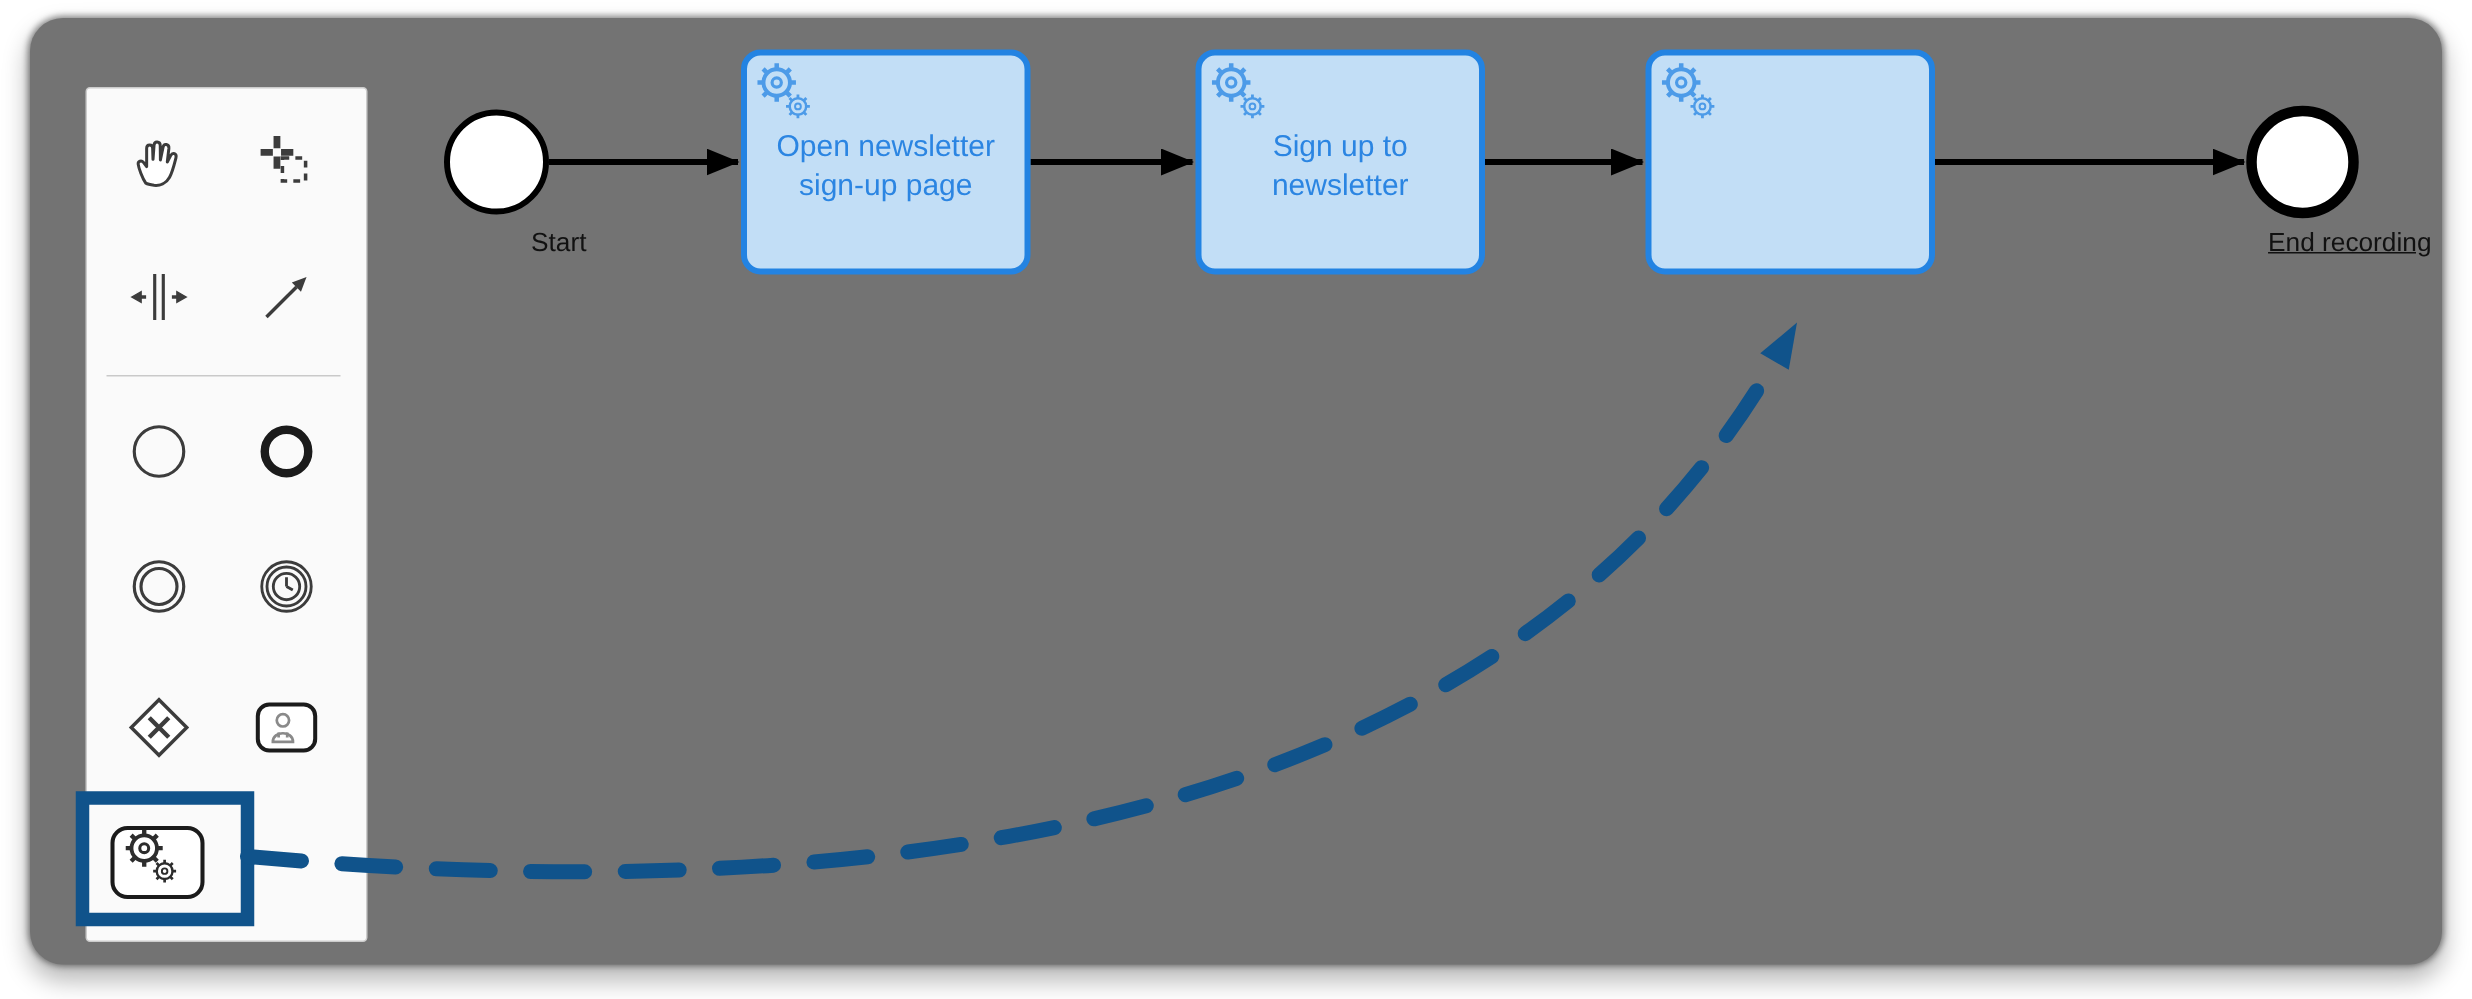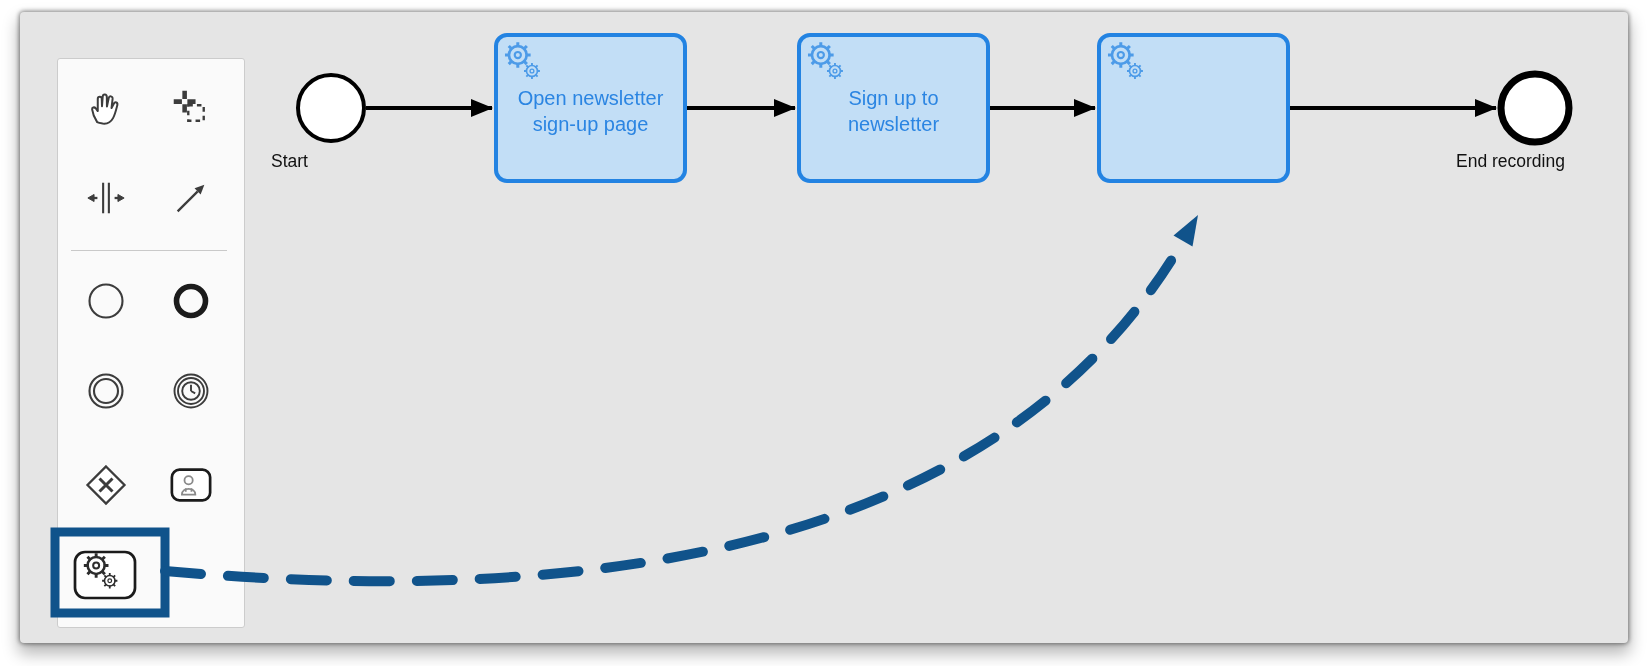--- a/index.html
+++ b/index.html
@@ -1,19 +1,19 @@
 <!DOCTYPE html>
 <html style="--task-fill: #c2def6; --task-border: #2383e2; --task-text: #2b85e2; --task-marker: #4d9be8; --flow: #000000; --annotation: #10538b; --palette-bg: #fafafa; --palette-border: #cccccc; --icon: #3c3c3c; --person: #8a8a8a;"><head>
 <meta charset="utf-8">
 <style>
   html,body{margin:0;padding:0;background:#ffffff;}
   body{width:1648px;height:666px;position:relative;overflow:hidden;
        font-family:"Liberation Sans", sans-serif;}
   .frame{position:absolute;left:20px;top:12px;width:1608px;height:631px;
-         background:#e5e5e5;border-radius:4px;
+         background:#737373;border-radius:22px;
          box-shadow:0 0 4px 1px rgba(0,0,0,.45), 0 9px 16px 2px rgba(0,0,0,.28);}
   
   .palette{position:absolute;left:37px;top:46px;width:186px;height:568px;
            background:var(--palette-bg);border:1px solid var(--palette-border);
            border-radius:3px;z-index:2;}
   .pal-btn{position:absolute;width:44px;height:44px;display:flex;
            align-items:center;justify-content:center;color:var(--icon);}
   .pal-sep{position:absolute;left:13px;top:191px;width:156px;height:0;
            border-top:1px solid #c9c9c9;}
   .pal-btn svg{display:block;}
@@ -23,21 +23,21 @@
   .overlay{z-index:3;pointer-events:none;}
   
   .task{position:absolute;width:193px;height:150px;box-sizing:border-box;
         background:var(--task-fill);border:4px solid var(--task-border);
         border-radius:13px;z-index:1;display:flex;align-items:center;
         justify-content:center;text-align:center;}
   .task .lbl{color:var(--task-text);font-size:20px;line-height:26px;
         white-space:pre-line;padding-top:6px;}
   .task .marker{position:absolute;left:3px;top:3px;color:var(--task-marker);}
   
-  .ev-label{position:absolute;font-size:17.5px;color:#111;text-align:left;
+  .ev-label{position:absolute;font-size:17.5px;color:#111;text-align:right;
             z-index:1;}
 </style>
 </head>
 <body>
 
 <svg width="0" height="0" style="position:absolute" aria-hidden="true">
   <defs>
     <g id="gear" fill="none" stroke="currentColor">
       <circle r="10" stroke-width="3"></circle>
       <circle r="3.5" stroke-width="2.4"></circle>
@@ -83,21 +83,21 @@
     <div class="lbl">Sign up to
 newsletter</div>
   </div>
   <div class="task" style="left:1077px;top:21px;">
     <svg class="marker" width="46" height="46" viewBox="0 0 52 52">
         <use href="#gear-pair"></use>
       </svg>
   </div>
 
   <div class="ev-label" style="left:251px;top:139px;width:120px;">Start</div>
-  <div class="ev-label" style="left:1436px;top:139px;width:165px;">End recording</div>
+  <div class="ev-label" style="left:1436px;top:139px;width:165px;text-decoration:underline;">End recording</div>
 
   <div class="palette">
     <div class="pal-btn" style="left:26px;top:27px;">
       <svg width="40" height="40" viewBox="0 0 34 34">
         <path fill="#ffffff" stroke="currentColor" stroke-width="1.7" stroke-linejoin="round" d="M9.5 29 C7.5 26 5.5 20.5 5.2 18.2 C5 16.6 7 15.8 8.2 17.2 L10 19.6 L10 9.2 C10 6.8 13.4 6.8 13.4 9.2 L13.6 15.5 L14.2 7.4 C14.4 4.9 17.6 5.1 17.7 7.6 L17.8 15.8 L19.3 8.6 C19.8 6.2 22.8 6.8 22.6 9.3 L21.7 17 L23.6 13.4 C24.8 11.2 27.2 12.3 26.6 14.6 C25.7 18.1 24.8 22.3 23 25.6 C21 29.2 17.4 30.6 14.2 30.2 C12.2 29.9 10.6 29.6 9.5 29 Z"></path>
       </svg>
     </div>
     <div class="pal-btn" style="left:111px;top:27px;">
       <svg width="40" height="40" viewBox="0 0 44 44">
         <g stroke="currentColor" fill="none">

